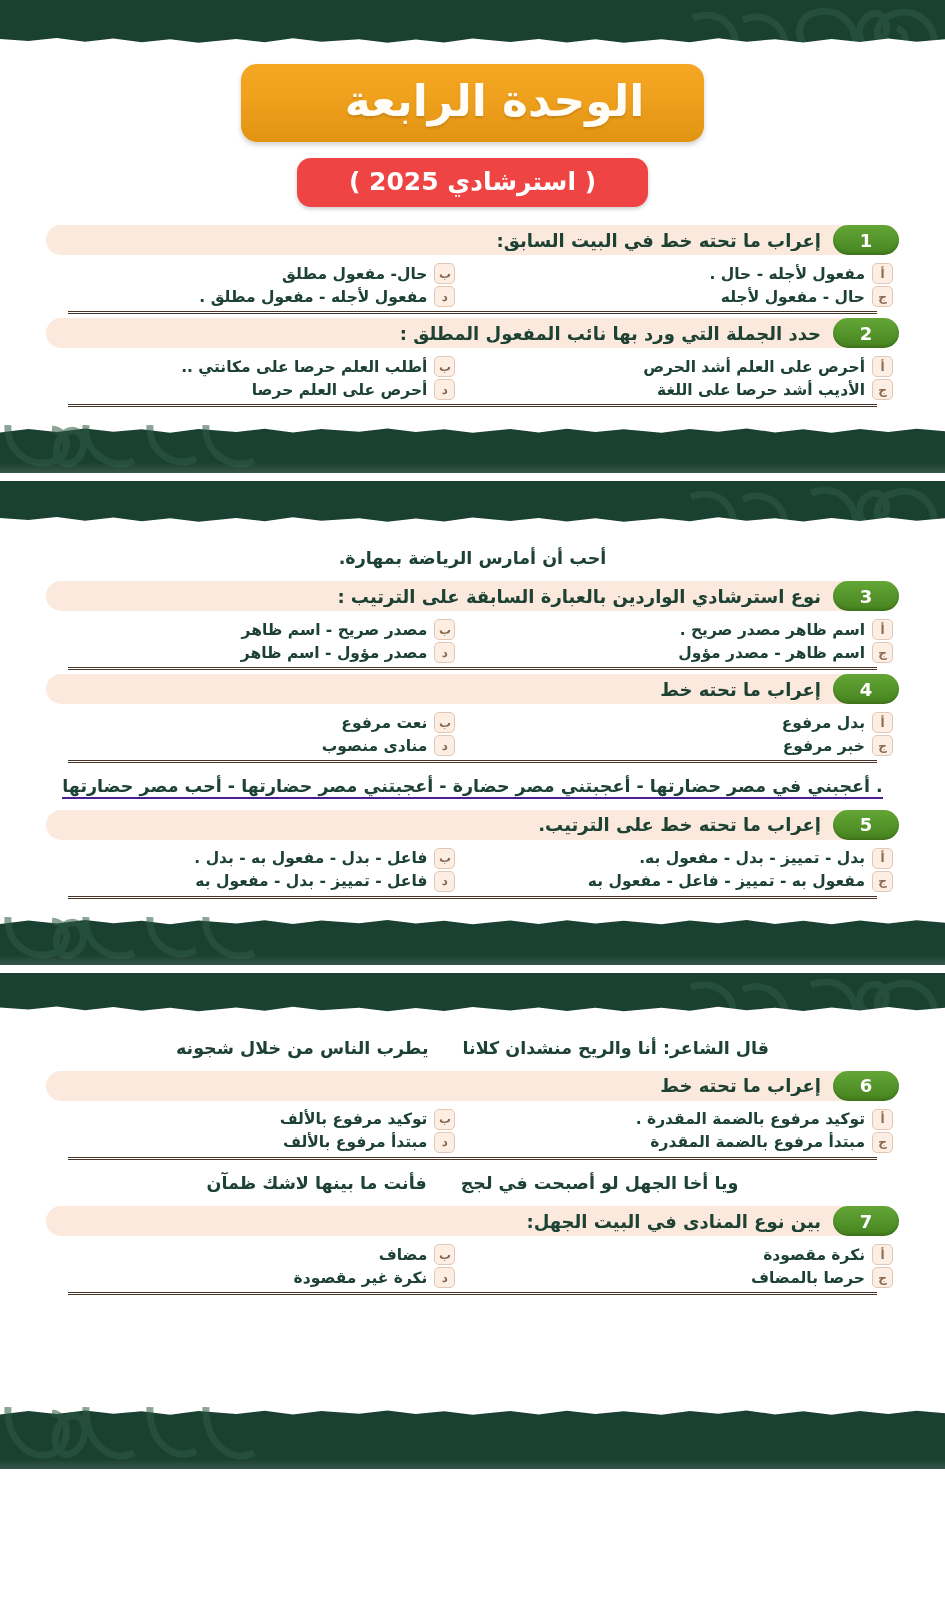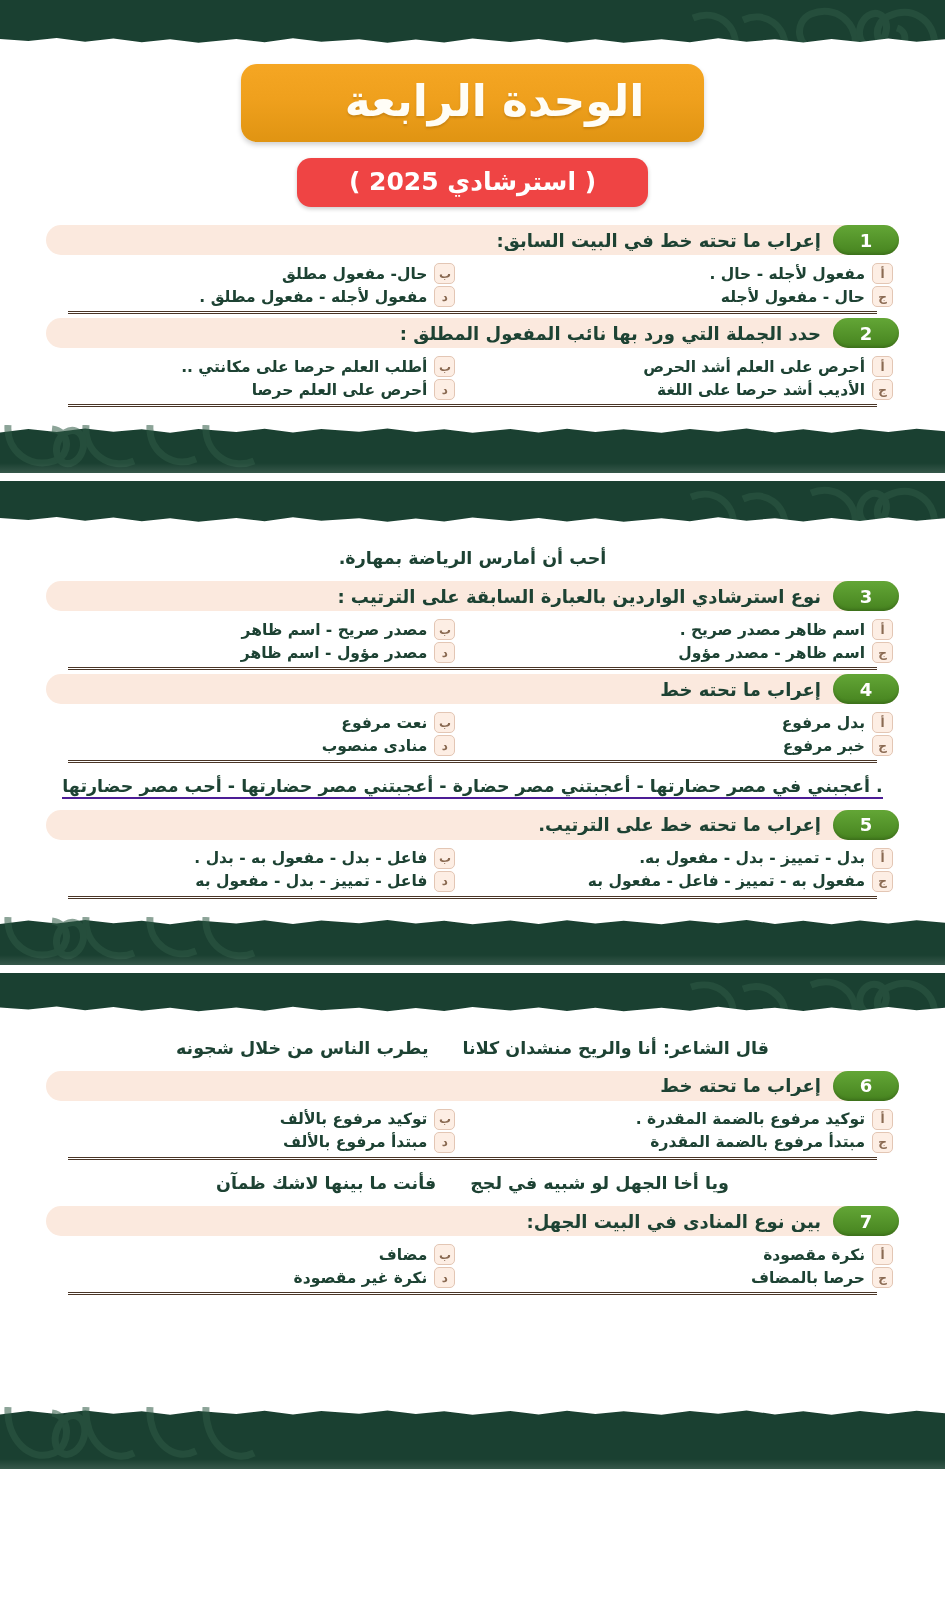--- a/index.html
+++ b/index.html
@@ -401,21 +401,21 @@
         </div>
         <div class="opt left">
           <span class="optkey">د</span>
           <span class="optlabel">مبتدأ مرفوع بالألف</span>
         </div>
       </div>
     </div>
     <div class="rule"></div>
 
     <div class="stem poem">
-      <span>ويا أخا الجهل لو شبيه في لجج</span>
+      <span>ويا أخا الجهل لو أصبحت في لجج</span>
       <span>فأنت ما بينها لاشك ظمآن</span>
     </div>
 
     <div class="qbar">
       <div class="qnum">7</div>
       <div class="qtext">بين نوع المنادى في البيت الجهل:</div>
     </div>
     <div class="opts">
       <div class="optrow">
         <div class="opt right">

